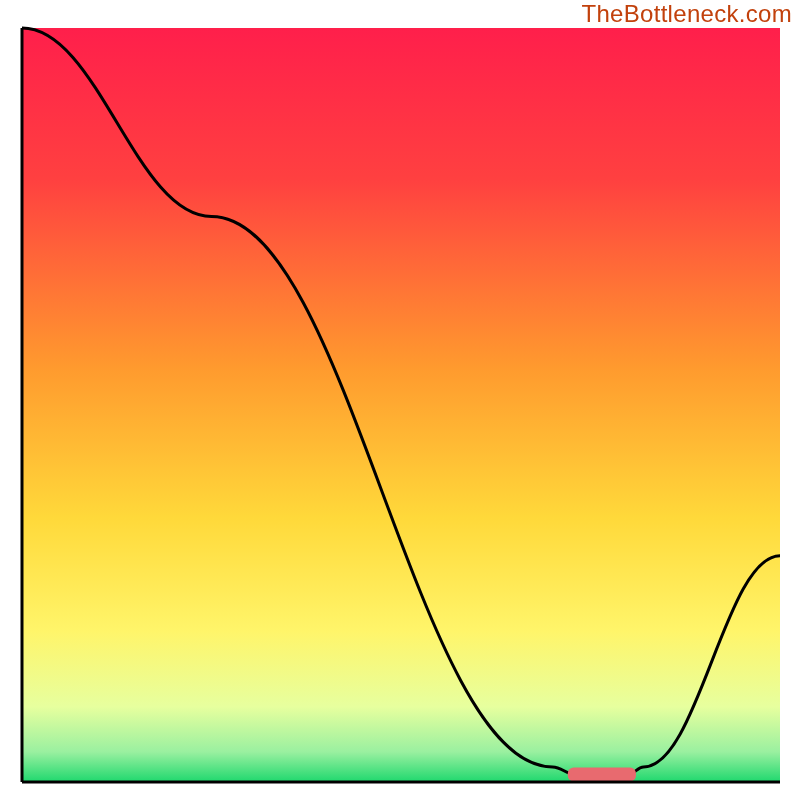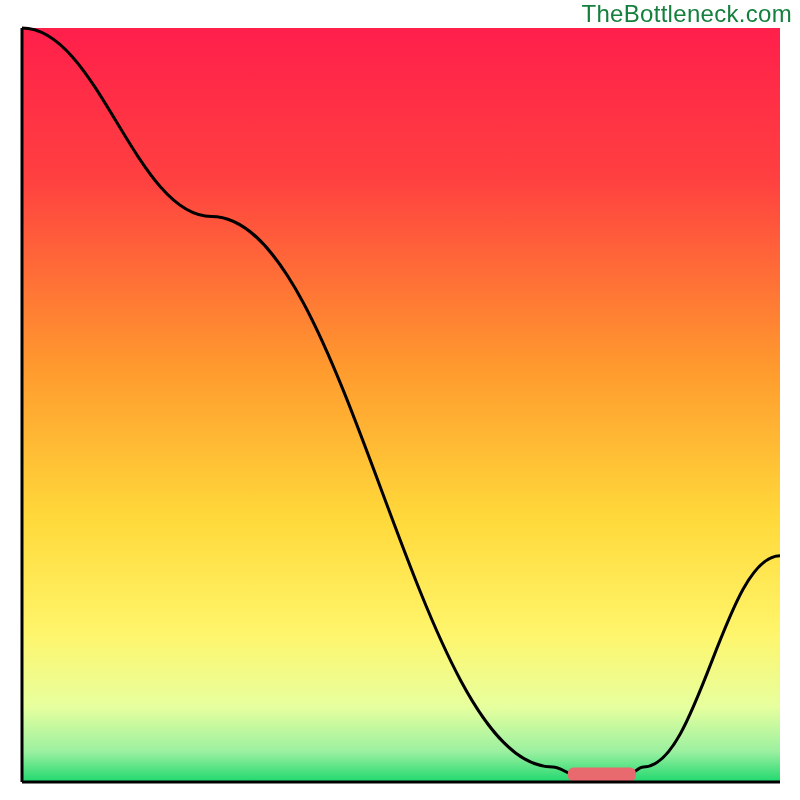--- a/index.html
+++ b/index.html
@@ -15,21 +15,21 @@
     width: 800px;
     height: 800px;
   }
   .watermark {
     position: absolute;
     top: 0;
     right: 8px;
     font-family: Arial, Helvetica, sans-serif;
     font-size: 24px;
     font-weight: 500;
-    color: #15803d;
+    color: #c2410c;
     letter-spacing: 0.3px;
     z-index: 10;
   }
   svg.plot {
     position: absolute;
     top: 0;
     left: 0;
   }
 </style>
 </head>

